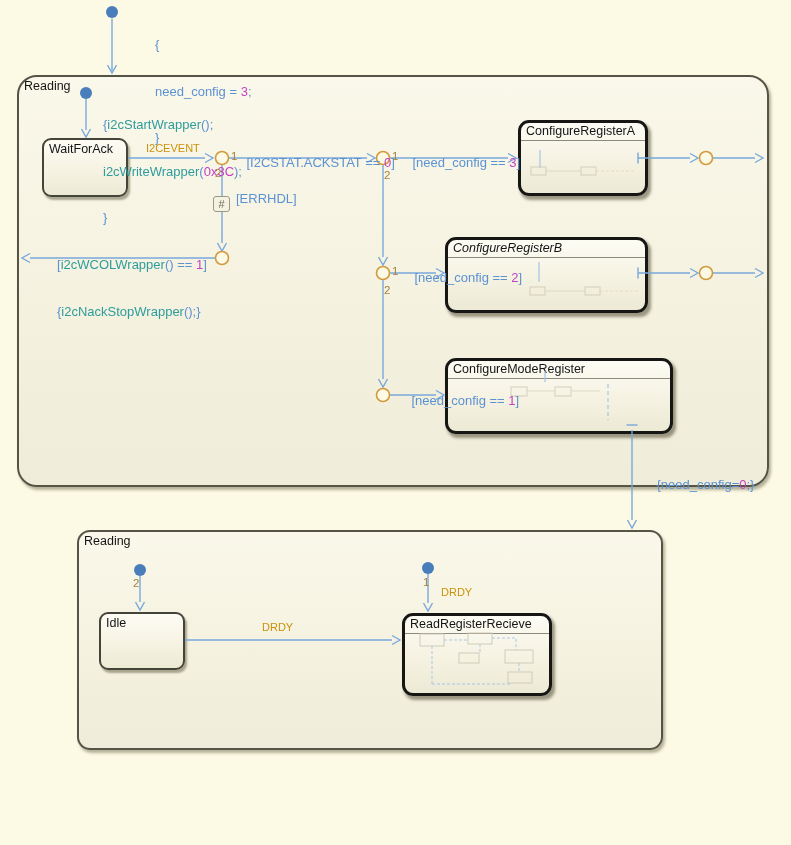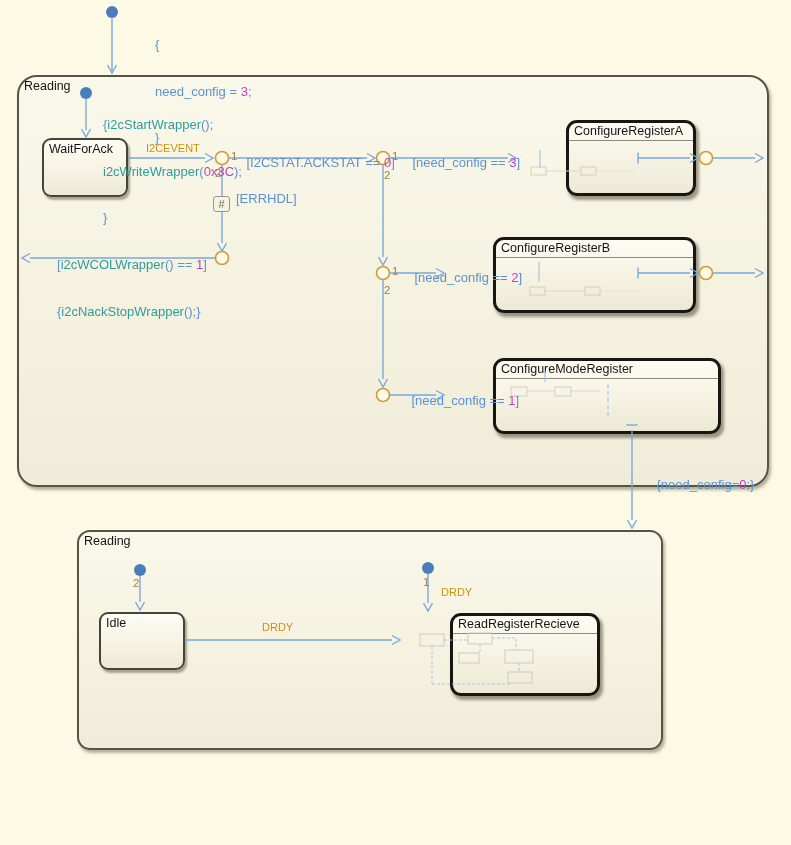--- a/index.html
+++ b/index.html
@@ -20,21 +20,20 @@
     border:2px solid #454438;
     border-radius:9px;
     background:linear-gradient(180deg,#FDFCF4 0%,#F6F3E3 55%,#ECE9D5 100%);
     box-shadow:2px 3px 2px rgba(95,90,60,.5);
   }
   .subchart-state{
     border:3px solid #161614;
     border-radius:11px;
     background:linear-gradient(180deg,#FDFCF4 0%,#F5F2E2 55%,#ECE9D5 100%);
     box-shadow:2.5px 3.5px 3px rgba(80,75,50,.55);
-    margin-left:48px;
   }
   .state-title{
     font-size:12.5px;color:#141414;padding:2px 5px 1px;white-space:pre;
   }
   .subchart-state .state-title{
     border-bottom:1px solid #8C8A7C;padding:1px 5px 2px;
   }
   .svg-overlay{position:absolute;left:0;top:0;pointer-events:none;}
   .tlabel{
     position:absolute;font-size:13px;line-height:15.5px;white-space:pre;
@@ -72,21 +71,21 @@
   </div>
 
   <div class="state leaf-state" style="left:99px;top:612px;width:86px;height:58px;">
     <div class="state-title">Idle</div>
   </div>
 
   <div class="state subchart-state" style="left:518px;top:120px;width:130px;height:76px;">
     <div class="state-title">ConfigureRegisterA</div>
   </div>
 
-  <div class="state subchart-state" style="left:445px;top:237px;width:203px;height:76px;">
+  <div class="state subchart-state" style="left:445px;top:237px;width:203px;height:76px;font-style:italic;">
     <div class="state-title">ConfigureRegisterB</div>
   </div>
 
   <div class="state subchart-state" style="left:445px;top:358px;width:228px;height:76px;">
     <div class="state-title">ConfigureModeRegister</div>
   </div>
 
   <div class="state subchart-state" style="left:402px;top:613px;width:150px;height:83px;">
     <div class="state-title">ReadRegisterRecieve</div>
   </div>

